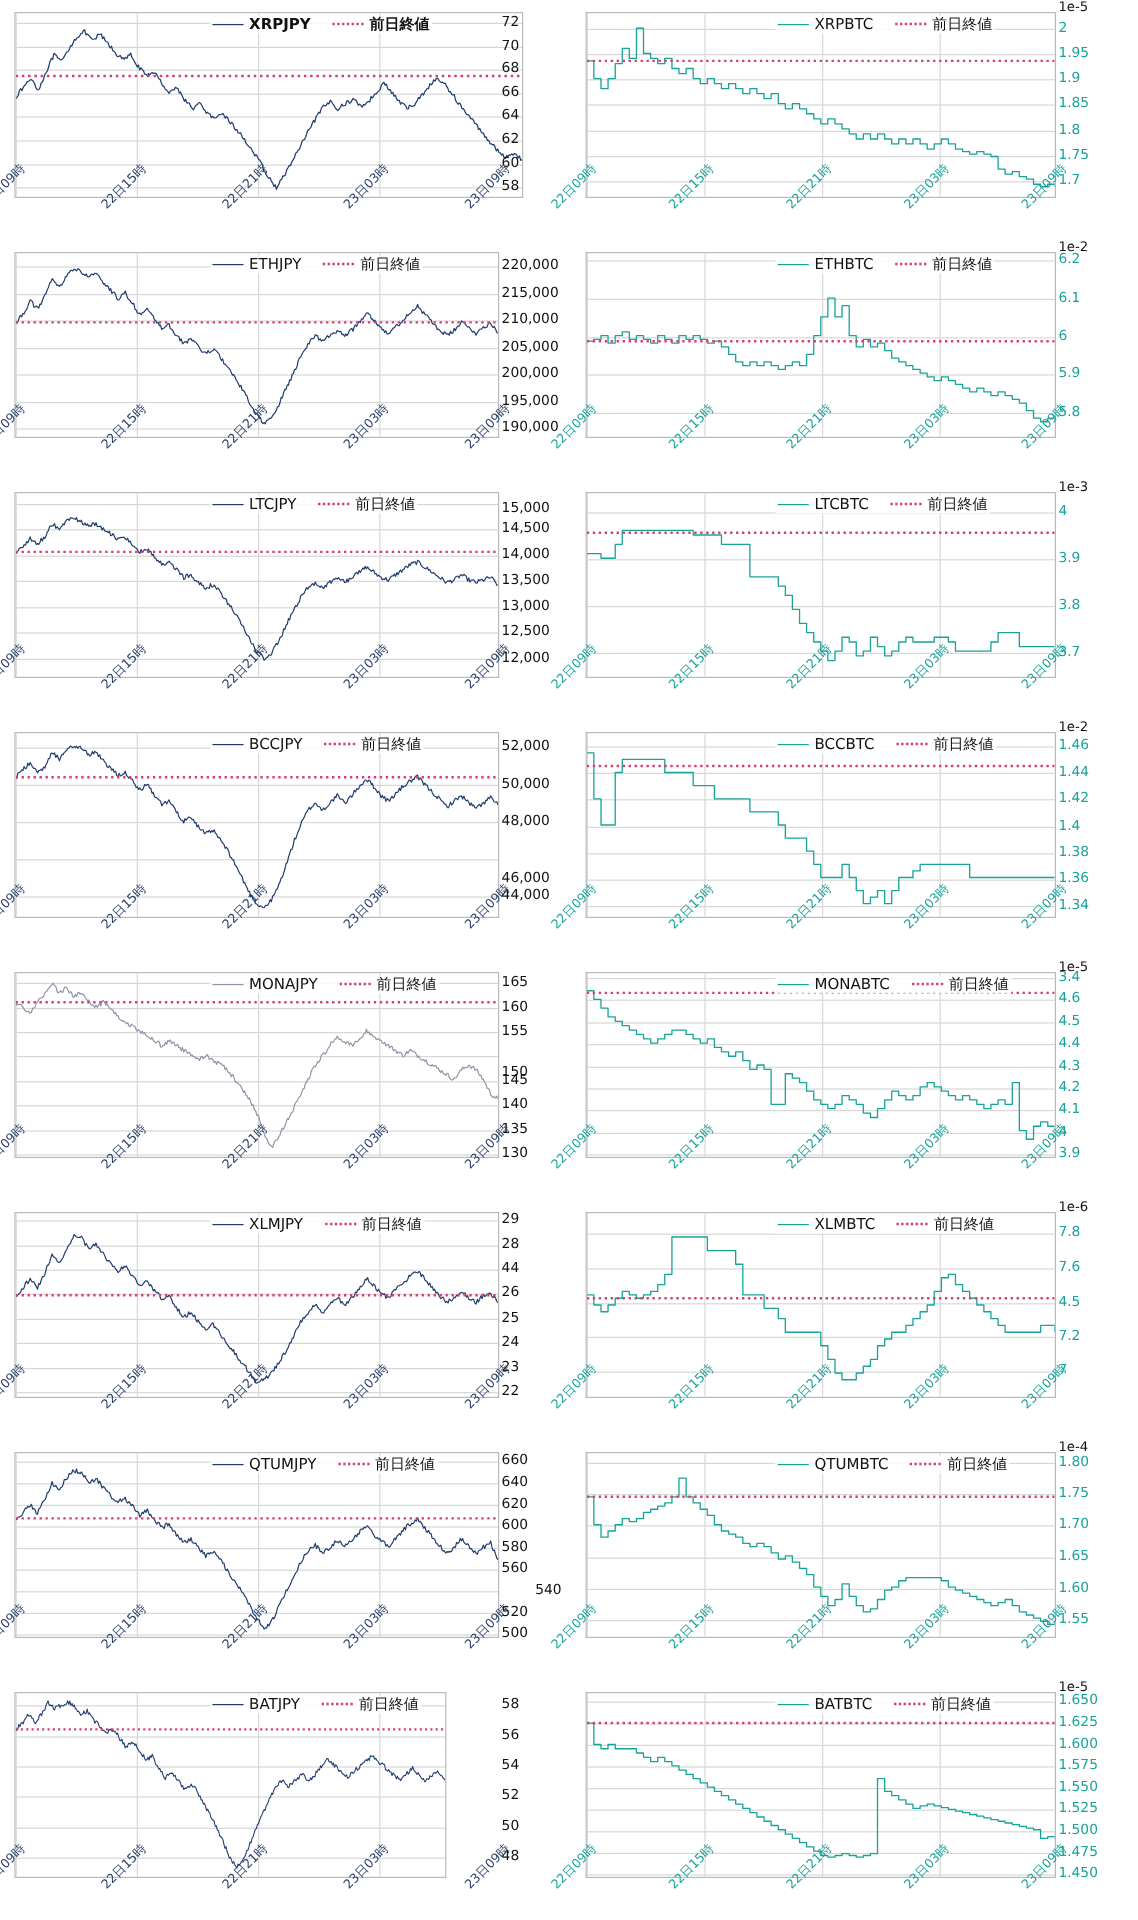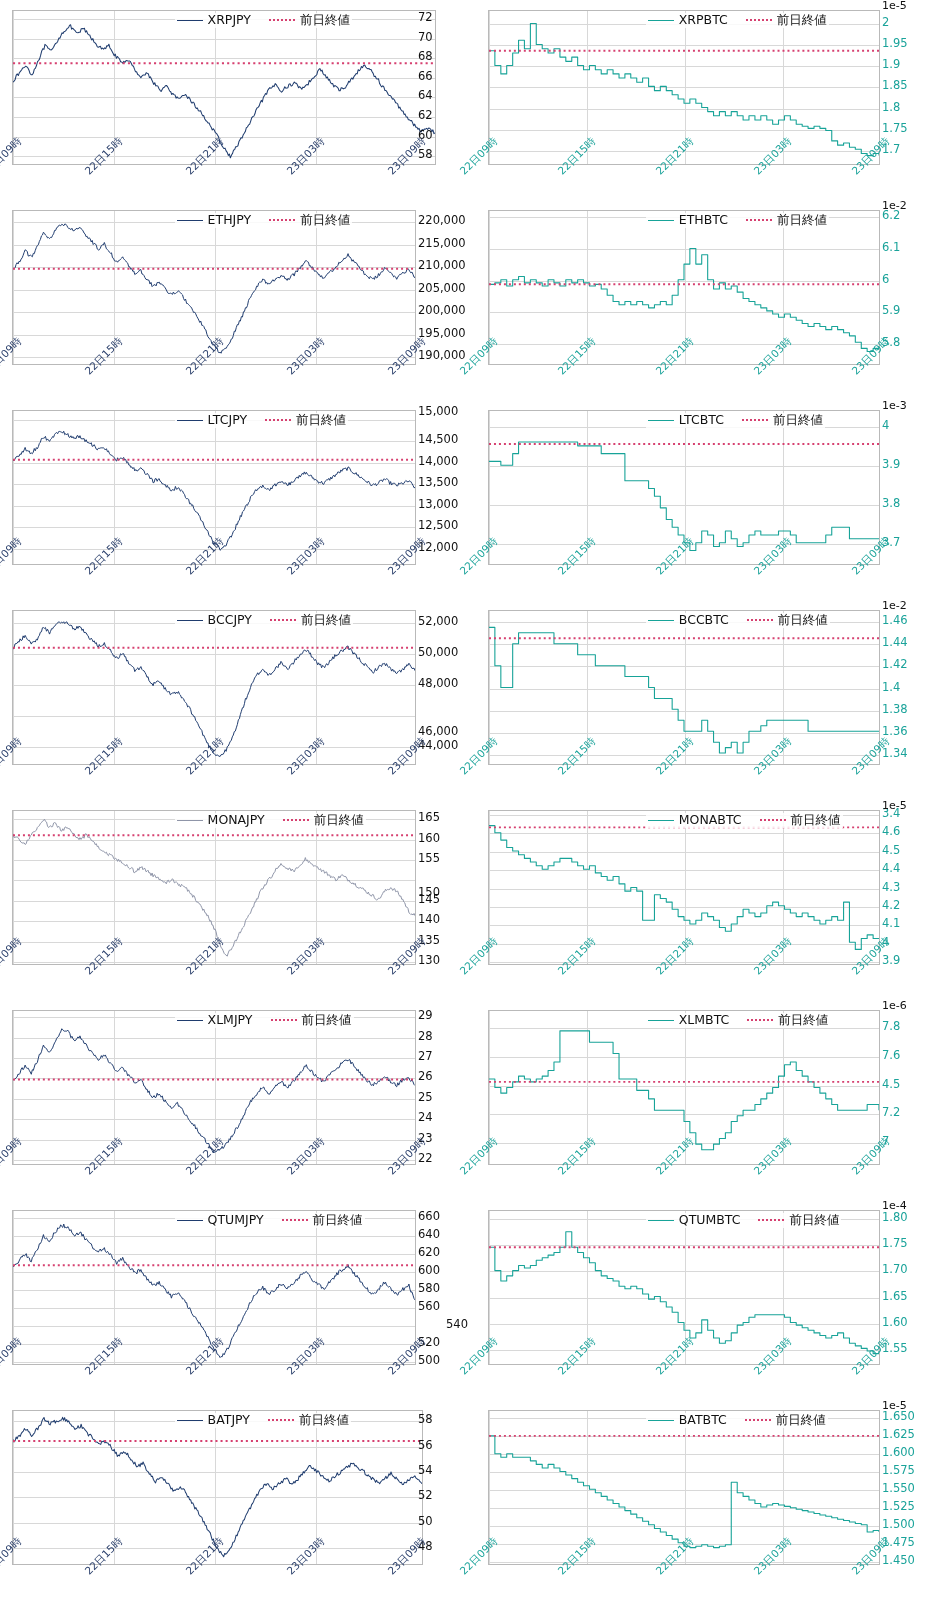--- a/index.html
+++ b/index.html
@@ -135,21 +135,21 @@
   .jpy .xtick { color: #2a3f6b; }
   .btc .ytick { color: #1aa39a; }
   .btc .xtick { color: #1aa39a; }
   .btc .expo { color: #111111; }
 </style>
 </head>
 <body>
 
 <div id="grid">
     <div class="cell jpy">
-      <div class="plot" style="left: 12px; width: 424px;">
+      <div class="plot" style="left: 12px; width: 424px; font-weight: bold;">
         <div class="gridlines">
           <div class="h" style="top: 145.2px;"></div>
           <div class="h" style="top: 125.6px;"></div>
           <div class="h" style="top: 105.9px;"></div>
           <div class="h" style="top: 86.3px;"></div>
           <div class="h" style="top: 66.7px;"></div>
           <div class="h" style="top: 47.1px;"></div>
           <div class="h" style="top: 27.5px;"></div>
           <div class="h" style="top: 7.8px;"></div>
           <div class="v" style="left: 0px;"></div>
@@ -359,21 +359,21 @@
           </div>
         </div>
       </div>
       <div class="yticks" style="left: 418px;">
         <div class="ytick" style="top: 137.8px;">12,000</div>
         <div class="ytick" style="top: 116.3px;">12,500</div>
         <div class="ytick" style="top: 94.7px;">13,000</div>
         <div class="ytick" style="top: 73.2px;">13,500</div>
         <div class="ytick" style="top: 51.7px;">14,000</div>
         <div class="ytick" style="top: 30.1px;">14,500</div>
-        <div class="ytick" style="top: 2px;">15,000</div>
+        <div class="ytick" style="top: 13px;">15,000</div>
       </div>
       <div class="xticks" style="left: 12px; width: 404px;">
         <div class="xtick" style="left: -30px;">22日09時</div>
         <div class="xtick" style="left: 71px;">22日15時</div>
         <div class="xtick" style="left: 172px;">22日21時</div>
         <div class="xtick" style="left: 273px;">23日03時</div>
         <div class="xtick" style="left: 374px;">23日09時</div>
       </div>
     </div>
     <div class="cell btc">
@@ -640,21 +640,21 @@
             <span class="lbl">前日終値</span>
           </div>
         </div>
       </div>
       <div class="yticks" style="left: 418px;">
         <div class="ytick" style="top: 148.9px;">22</div>
         <div class="ytick" style="top: 128.5px;">23</div>
         <div class="ytick" style="top: 108.1px;">24</div>
         <div class="ytick" style="top: 87.7px;">25</div>
         <div class="ytick" style="top: 67.3px;">26</div>
-        <div class="ytick" style="top: 46.9px;">27</div>
+        <div class="ytick" style="top: 46.9px;">44</div>
         <div class="ytick" style="top: 26.5px;">28</div>
         <div class="ytick" style="top: 6.1px;">29</div>
       </div>
       <div class="xticks" style="left: 12px; width: 404px;">
         <div class="xtick" style="left: -30px;">22日09時</div>
         <div class="xtick" style="left: 71px;">22日15時</div>
         <div class="xtick" style="left: 172px;">22日21時</div>
         <div class="xtick" style="left: 273px;">23日03時</div>
         <div class="xtick" style="left: 374px;">23日09時</div>
       </div>
@@ -794,21 +794,21 @@
       <div class="expo" style="left: 408px; top: 0px;">1e-4</div>
       <div class="xticks" style="left: 14px; width: 392px;">
         <div class="xtick" style="left: -30px;">22日09時</div>
         <div class="xtick" style="left: 68px;">22日15時</div>
         <div class="xtick" style="left: 166px;">22日21時</div>
         <div class="xtick" style="left: 264px;">23日03時</div>
         <div class="xtick" style="left: 362px;">23日09時</div>
       </div>
     </div>
     <div class="cell jpy">
-      <div class="plot" style="left: 12px; width: 411px;">
+      <div class="plot" style="left: 12px; width: 360px;">
         <div class="gridlines">
           <div class="h" style="top: 137.2px;"></div>
           <div class="h" style="top: 111.8px;"></div>
           <div class="h" style="top: 86.4px;"></div>
           <div class="h" style="top: 61px;"></div>
           <div class="h" style="top: 35.6px;"></div>
           <div class="h" style="top: 10.2px;"></div>
           <div class="v" style="left: 0px;"></div>
           <div class="v" style="left: 101px;"></div>
           <div class="v" style="left: 202px;"></div>

